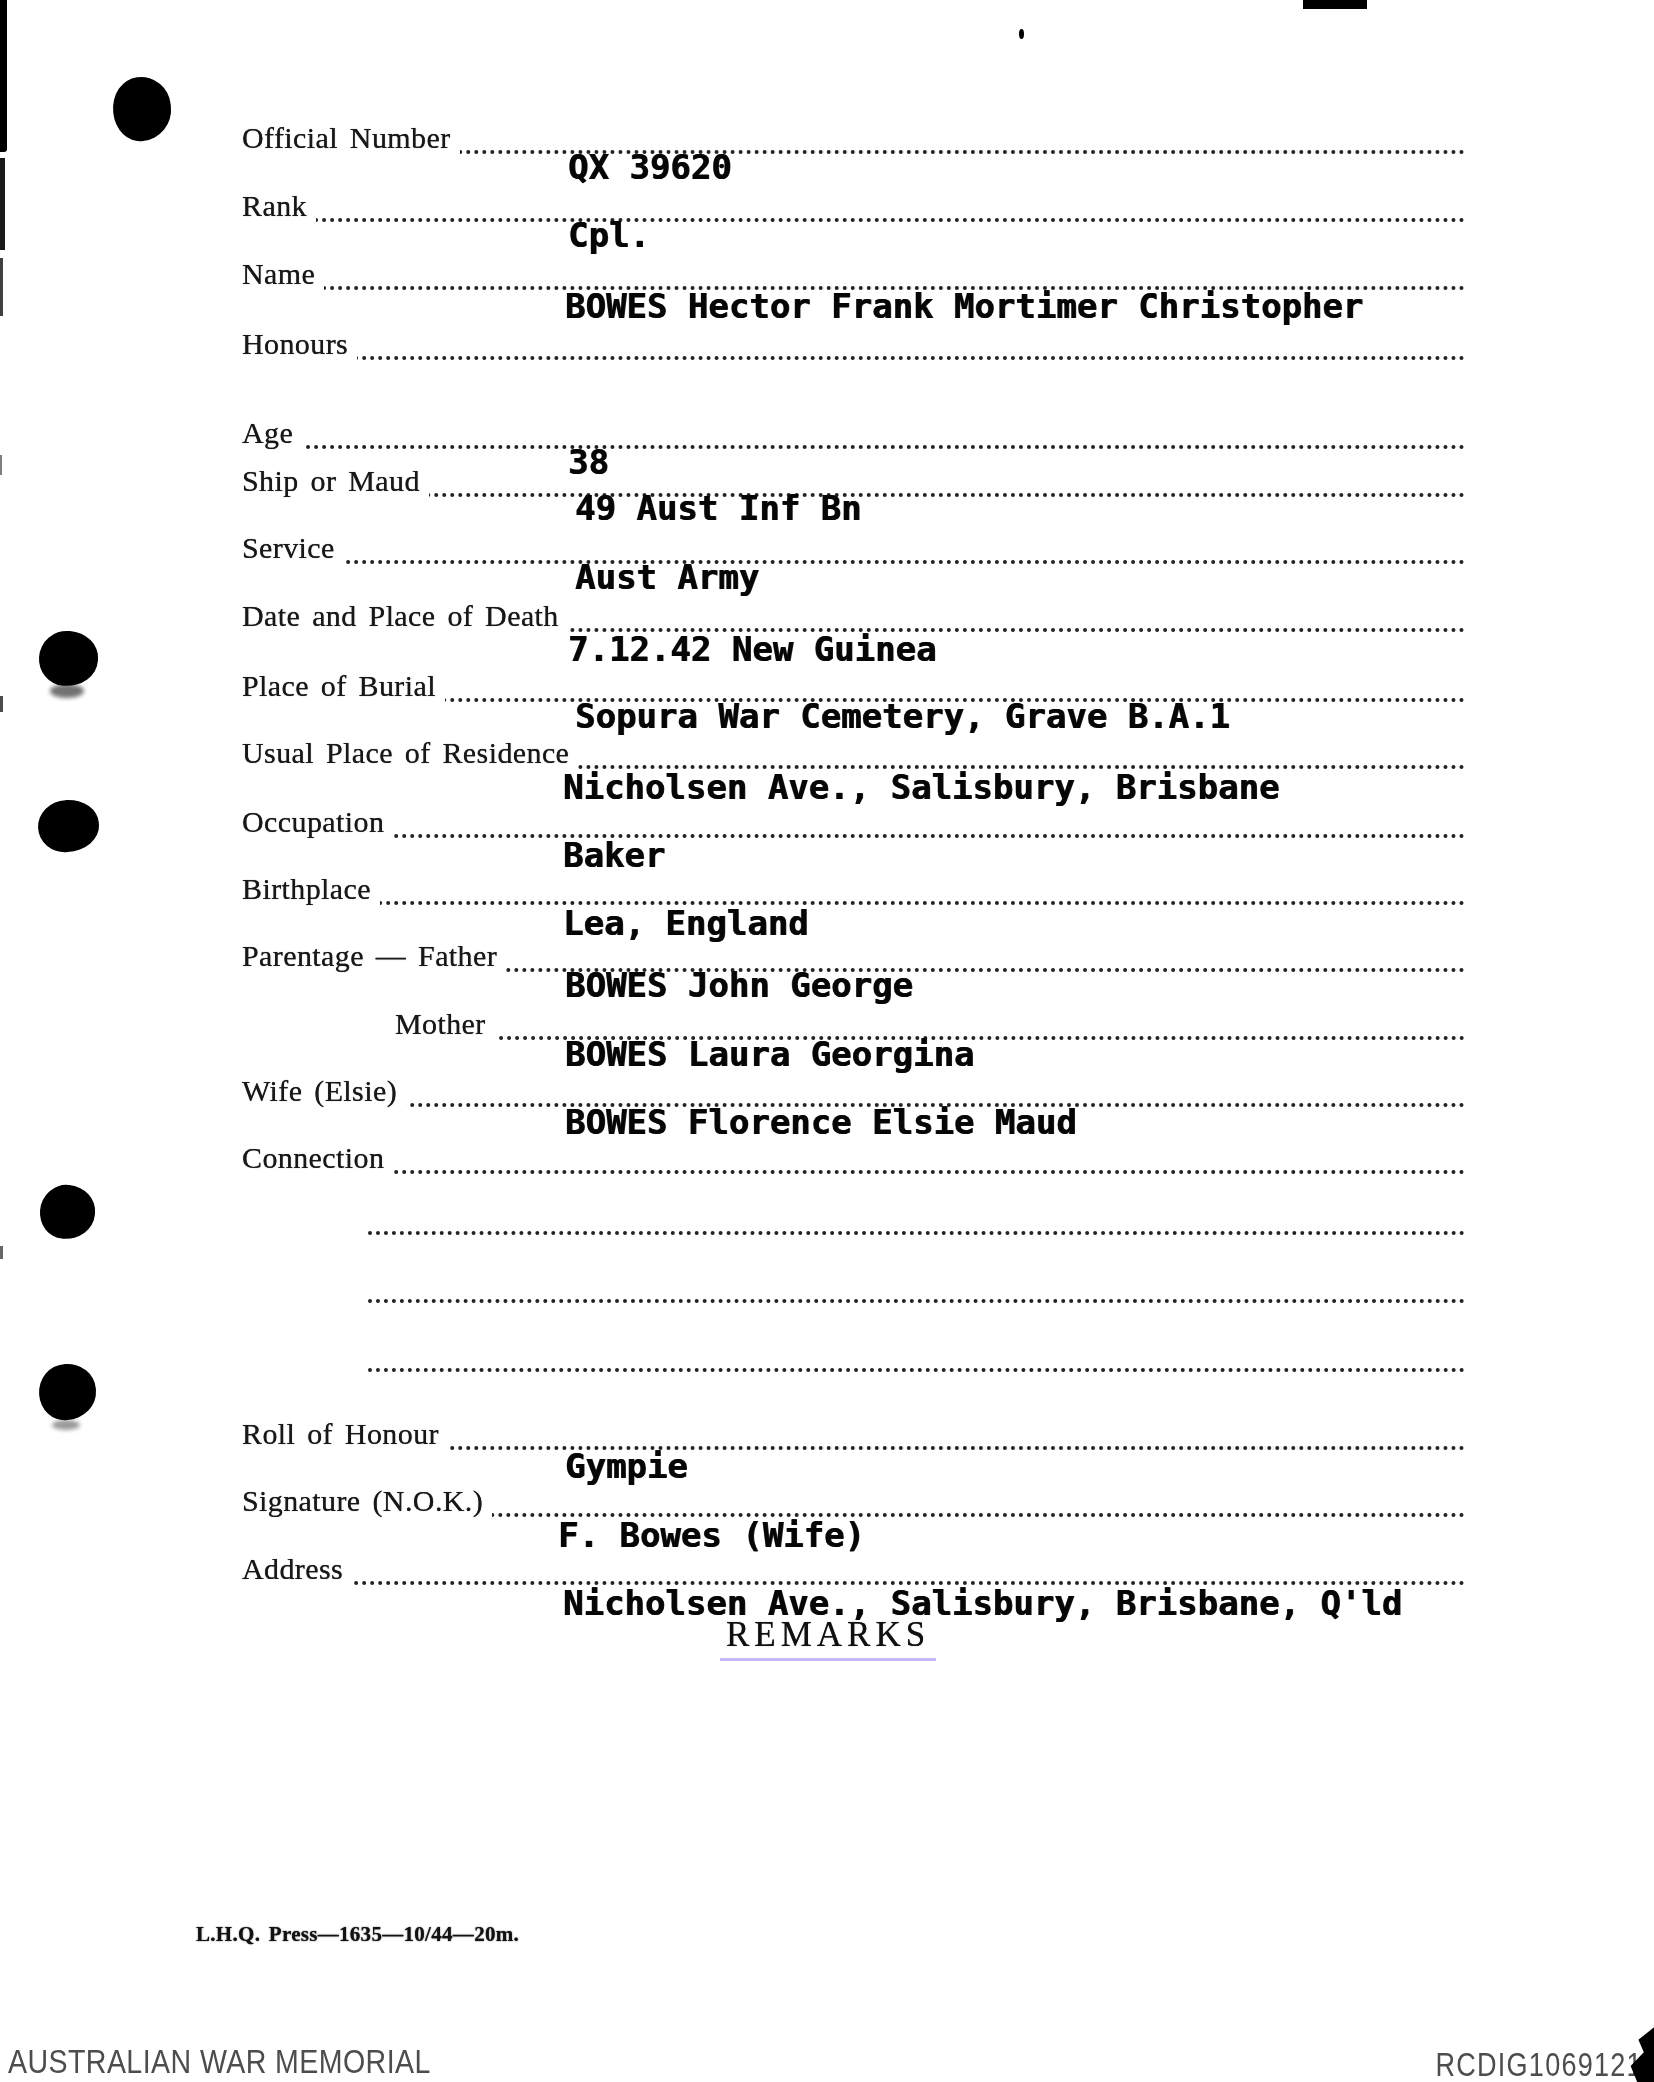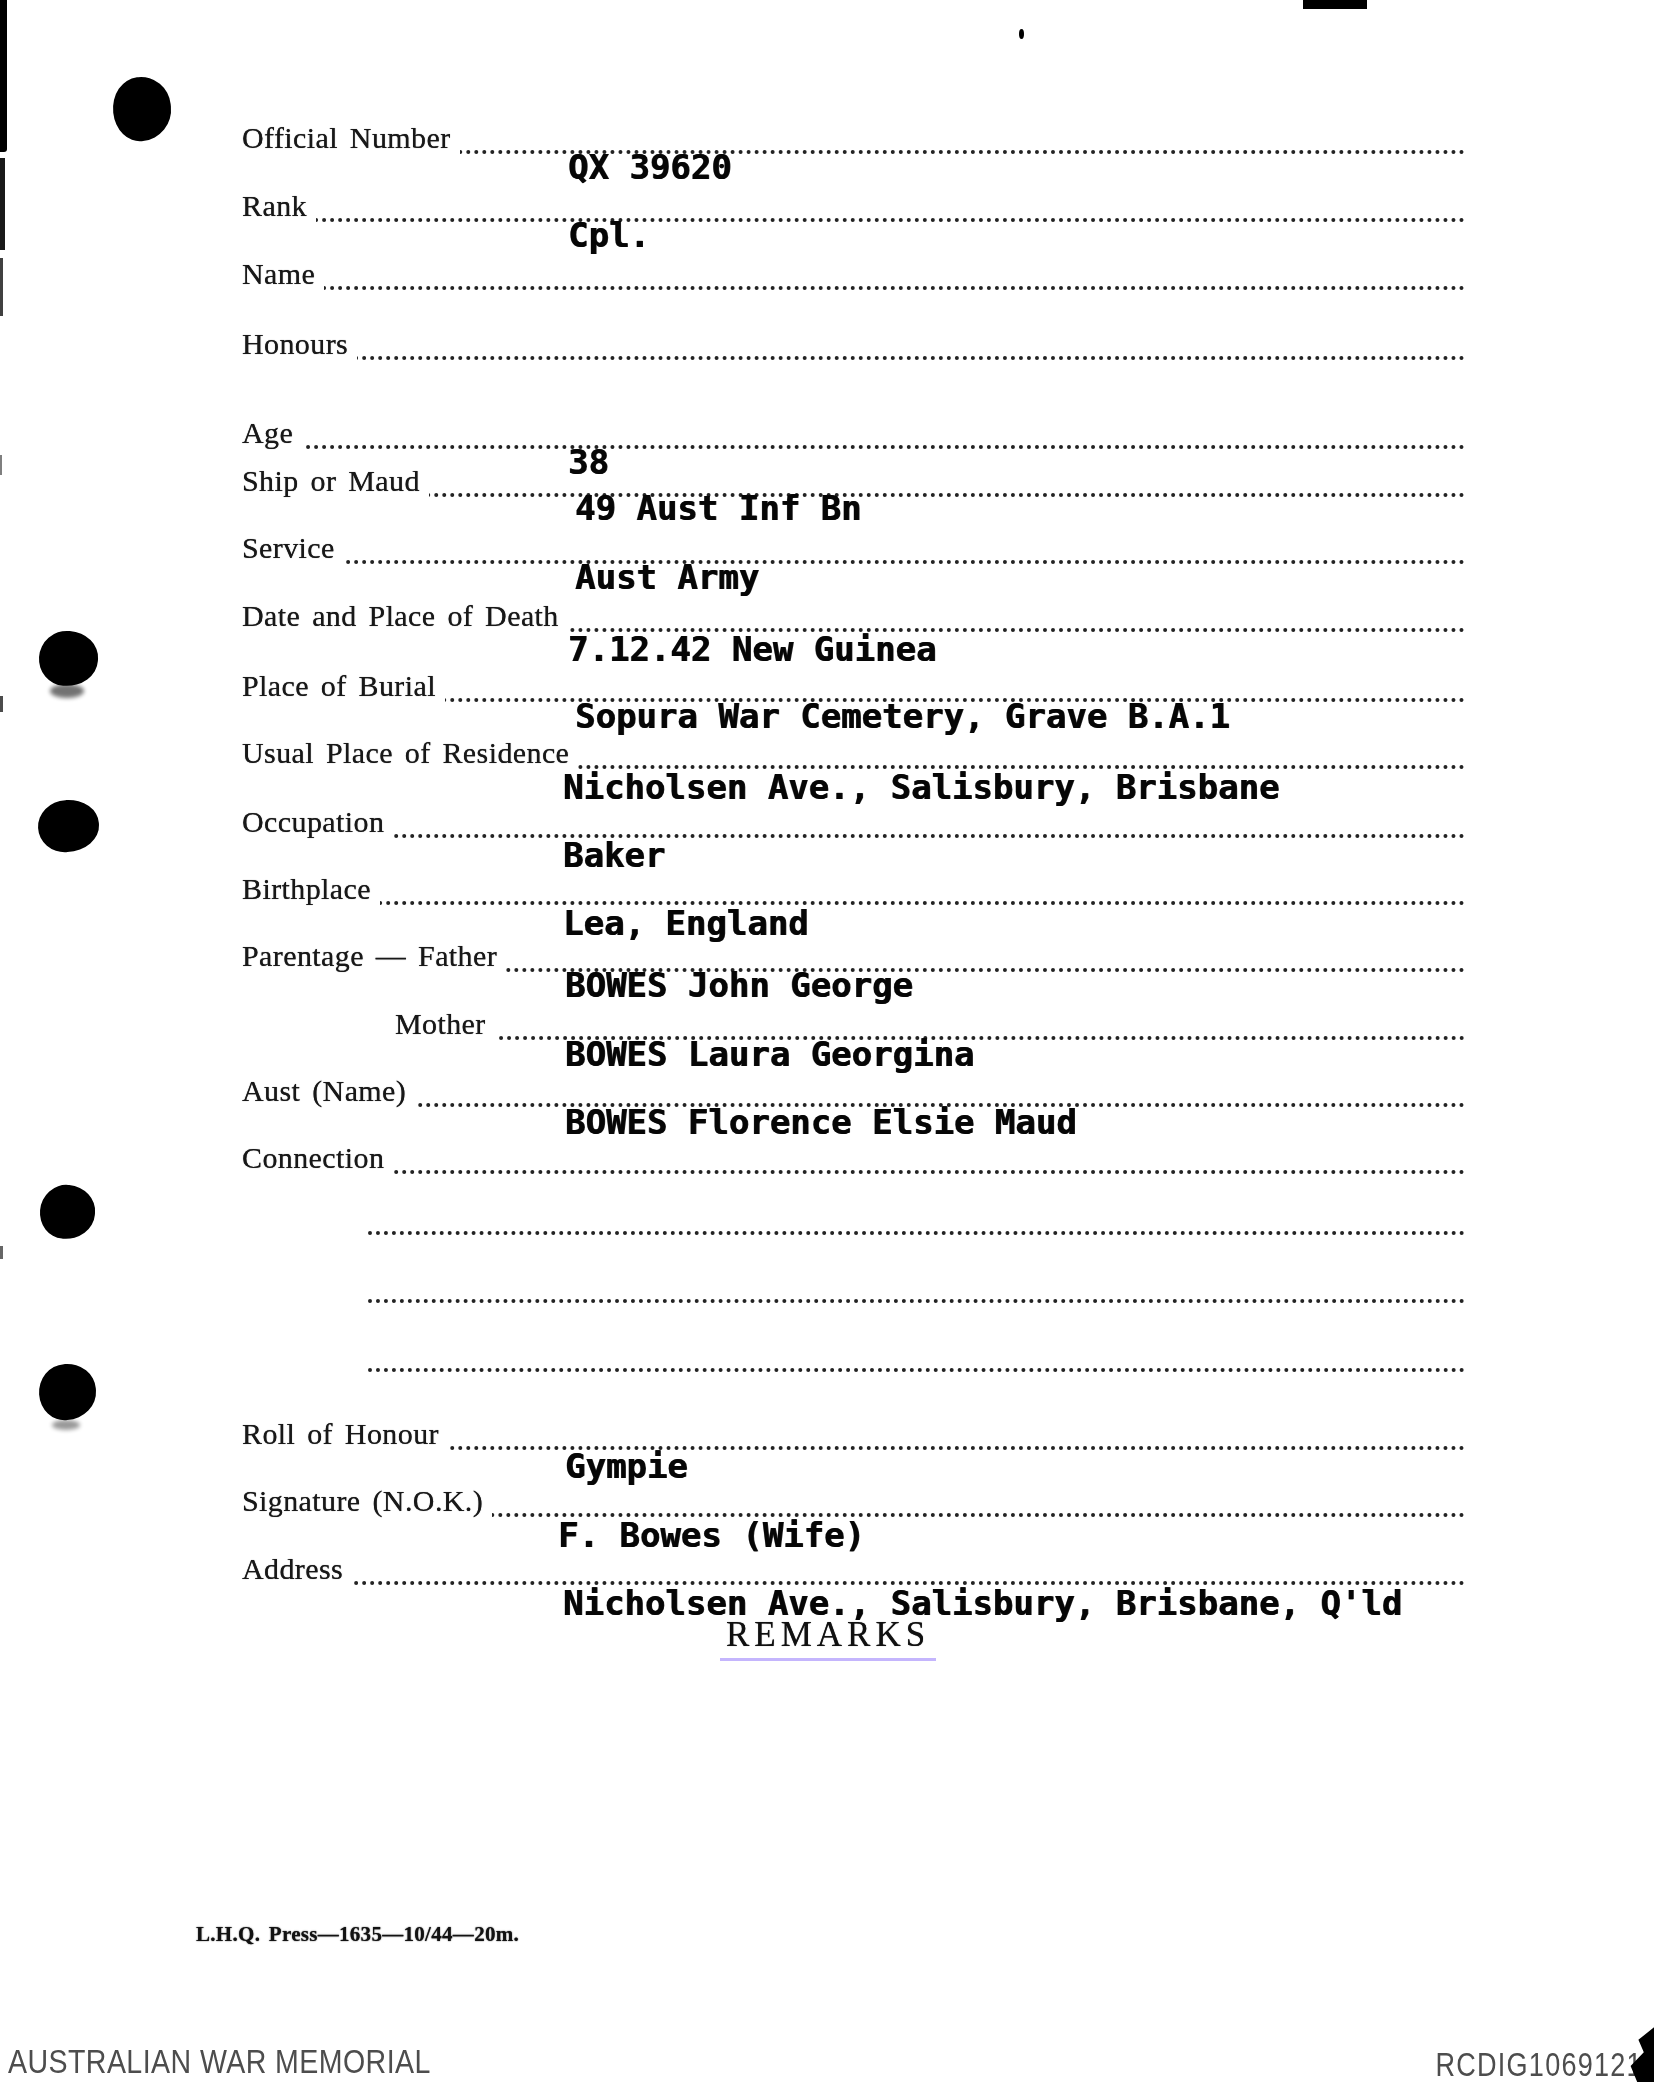--- a/index.html
+++ b/index.html
@@ -129,20 +129,21 @@
 
   <div class="row" style="top:176px">
     <div class="leader"></div>
     <span class="lbl">Rank</span>
     <span class="val" style="left:326px;top:10px">Cpl.</span>
   </div>
 
   <div class="row" style="top:244px">
     <div class="leader"></div>
     <span class="lbl">Name</span>
+    <span class="val" style="left:323px;top:13px">BOWES Hector Frank Mortimer Christopher</span>
   </div>
 
   <div class="row" style="top:314px">
     <div class="leader"></div>
     <span class="lbl">Honours</span>
     <span class="val" style="left:323px;top:10px"></span>
   </div>
 
   <div class="row" style="top:403px">
     <div class="leader"></div>
@@ -199,21 +200,21 @@
   </div>
 
   <div class="row" style="top:994px">
     <div class="leader" style="left:153px"></div>
     <span class="lbl" style="left:153px">Mother</span>
     <span class="val" style="left:323px;top:11px">BOWES Laura Georgina</span>
   </div>
 
   <div class="row" style="top:1061px">
     <div class="leader"></div>
-    <span class="lbl">Aust (Name)</span>
+    <span class="lbl">Wife (Elsie)</span>
     <span class="val" style="left:323px;top:12px">BOWES Florence Elsie Maud</span>
   </div>
 
   <div class="row" style="top:1128px">
     <div class="leader"></div>
     <span class="lbl">Connection</span>
     <span class="val" style="left:323px;top:10px"></span>
   </div>
 
   <div class="blank-line" style="top:1231px"></div>

